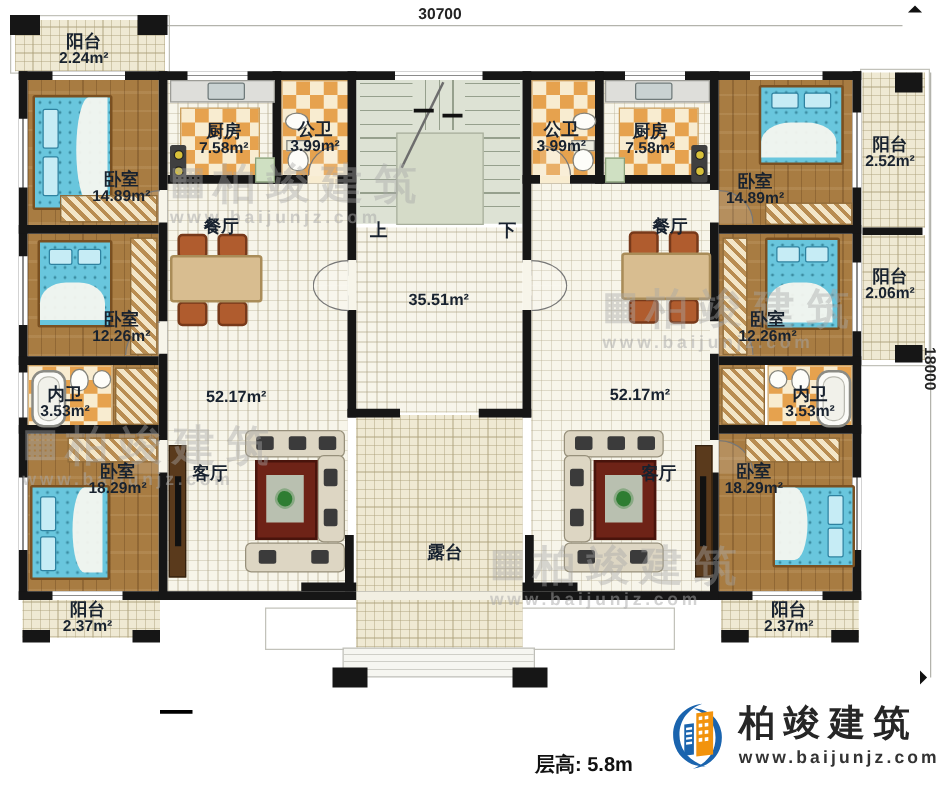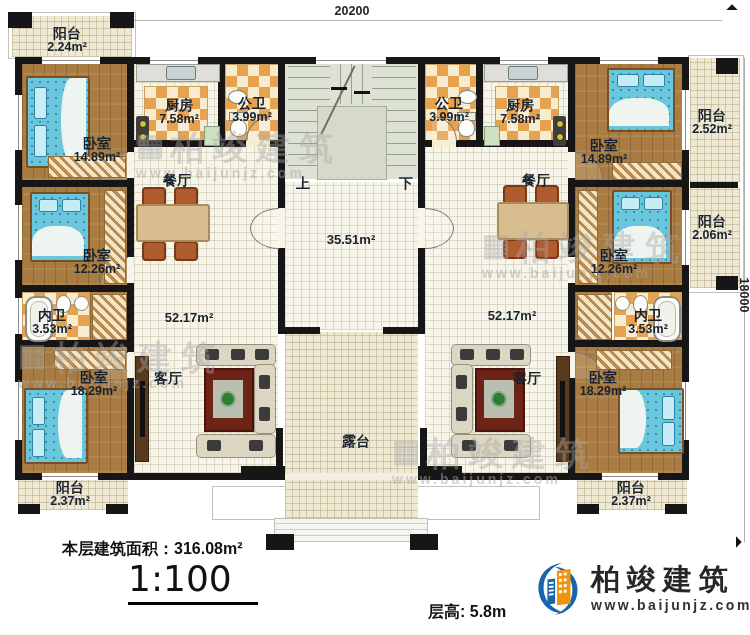--- a/index.html
+++ b/index.html
@@ -421,32 +421,28 @@
     </div>
   <div class="lbl" style="left:70px;top:494px">
       <span class="nm">阳台</span>
       <span class="ar">2.37m²</span>
     </div>
   <div class="lbl" style="left:631px;top:494px">
       <span class="nm">阳台</span>
       <span class="ar">2.37m²</span>
     </div>
 
-  <div class="dim" style="left:352px;top:4px;transform:translateX(-50%)">20200</div>
+  <div class="dim" style="left:352px;top:4px;transform:translateX(-50%)">30700</div>
   <div class="dim" style="left:737px;top:295px;writing-mode:vertical-rl;transform:translateY(-50%)">18000</div>
 
   <div class="cursor" style="left:728px;top:6px;transform:rotate(45deg)"></div>
   <div class="cursor" style="left:732px;top:538px;transform:rotate(135deg)"></div>
 
-  <div class="foot" style="left:62px;top:539px;font-size:16px;font-weight:600">
-    <span>本层建筑面积：</span><span>316.08m²</span>
-  </div>
   <div class="foot" style="left:128px;top:558px">
     <span id="titleRow">
-      <span id="titleScale">1:100</span>
     </span>
   </div>
   <div class="foot" style="left:428px;top:602px;font-size:16px;font-weight:600">层高: 5.8m</div>
 
   <div id="brand">
     <svg width="50" height="58" viewBox="0 0 52 60">
       <path d="M30 3 C13 5 4 18 6 33 C8 47 20 56 33 55 C19 51 11 41 11 29 C11 16 19 7 30 3 Z" fill="#1a64ae"></path>
       <path d="M22 57 C39 55 48 42 46 27 C44 15 34 7 23 7 C36 13 41 21 41 31 C41 44 33 53 22 57 Z" fill="#1a64ae"></path>
       <g transform="skewY(-7)">
         <rect x="15" y="22" width="8" height="26" fill="#1a64ae"></rect>

